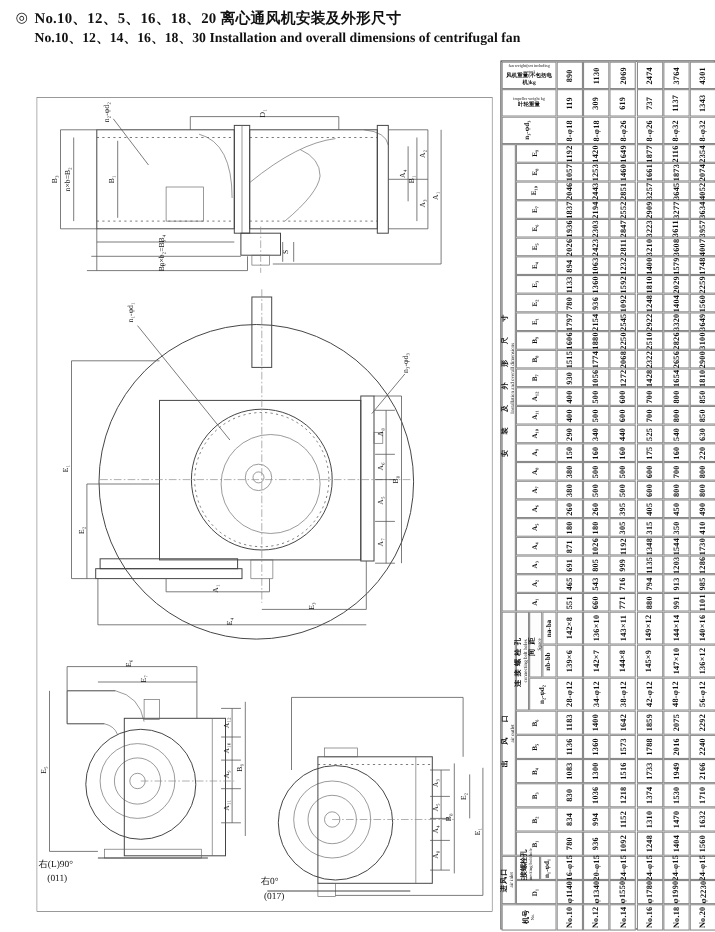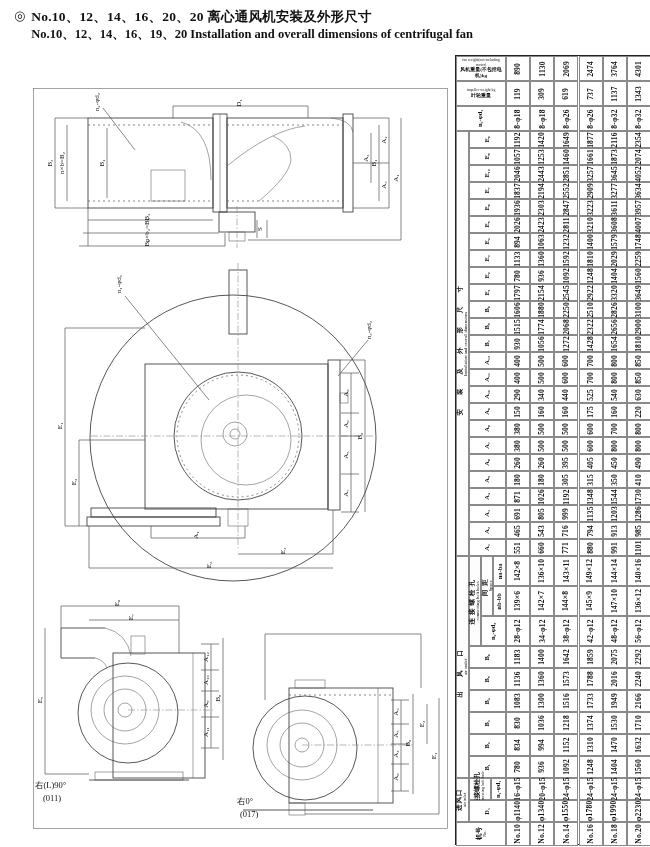--- a/index.html
+++ b/index.html
@@ -41,22 +41,22 @@
   .htext{display:flex;flex-direction:column;align-items:center;text-align:center;line-height:1.15;width:48px;}
   .htext .l1{font-size:5px;font-weight:700;white-space:normal;display:block;}
   .htext .l2{font-size:3.8px;order:-1;white-space:normal;display:block;}
 </style>
 </head>
 <body>
 
 <div class="title">
   <span class="bullet">◎</span>
   <div>
-    <div class="t1">No.10、12、14、16、20、20 离心通风机安装及外形尺寸</div>
-    <div class="t2">No.10、12、14、16、19、20 Installation and overall dimensions of centrifugal fan</div>
+    <div class="t1">No.10、12、5、16、18、20 离心通风机安装及外形尺寸</div>
+    <div class="t2">No.10、12、14、16、18、30 Installation and overall dimensions of centrifugal fan</div>
   </div>
 </div>
 
 <div id="drawing-box">
 <svg width="415" height="742" viewBox="0 0 415 742">
   <rect x="0.5" y="0.5" width="414" height="740" class="thin"></rect>
 
   <g>
     <rect x="55" y="30" width="125" height="90" class="ln"></rect>
     <line x1="55" y1="37" x2="180" y2="37" class="dash"></line>

